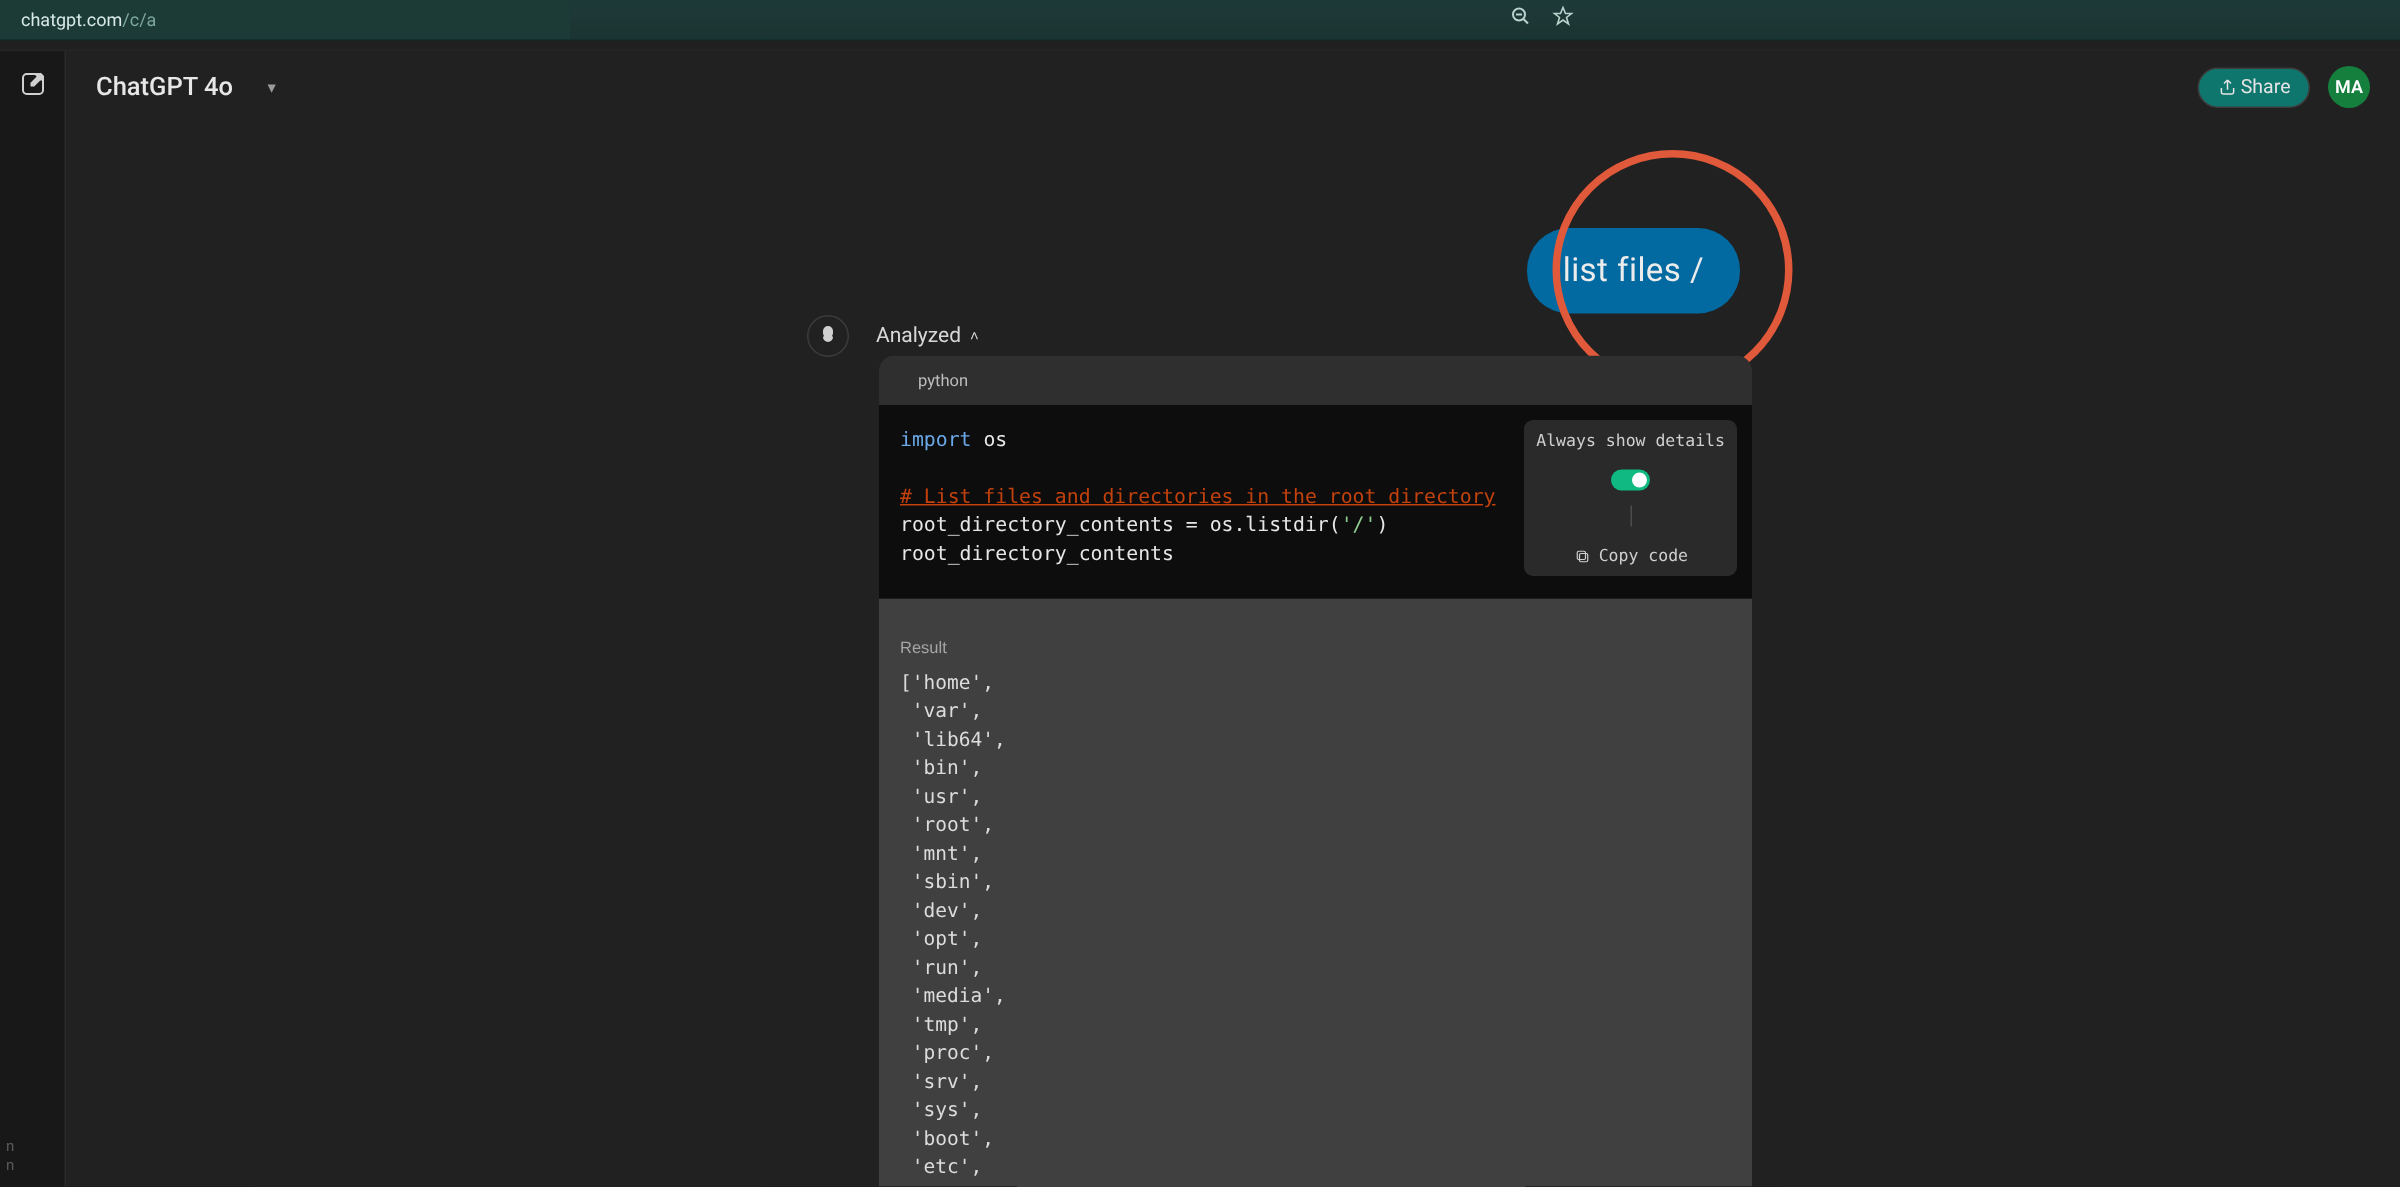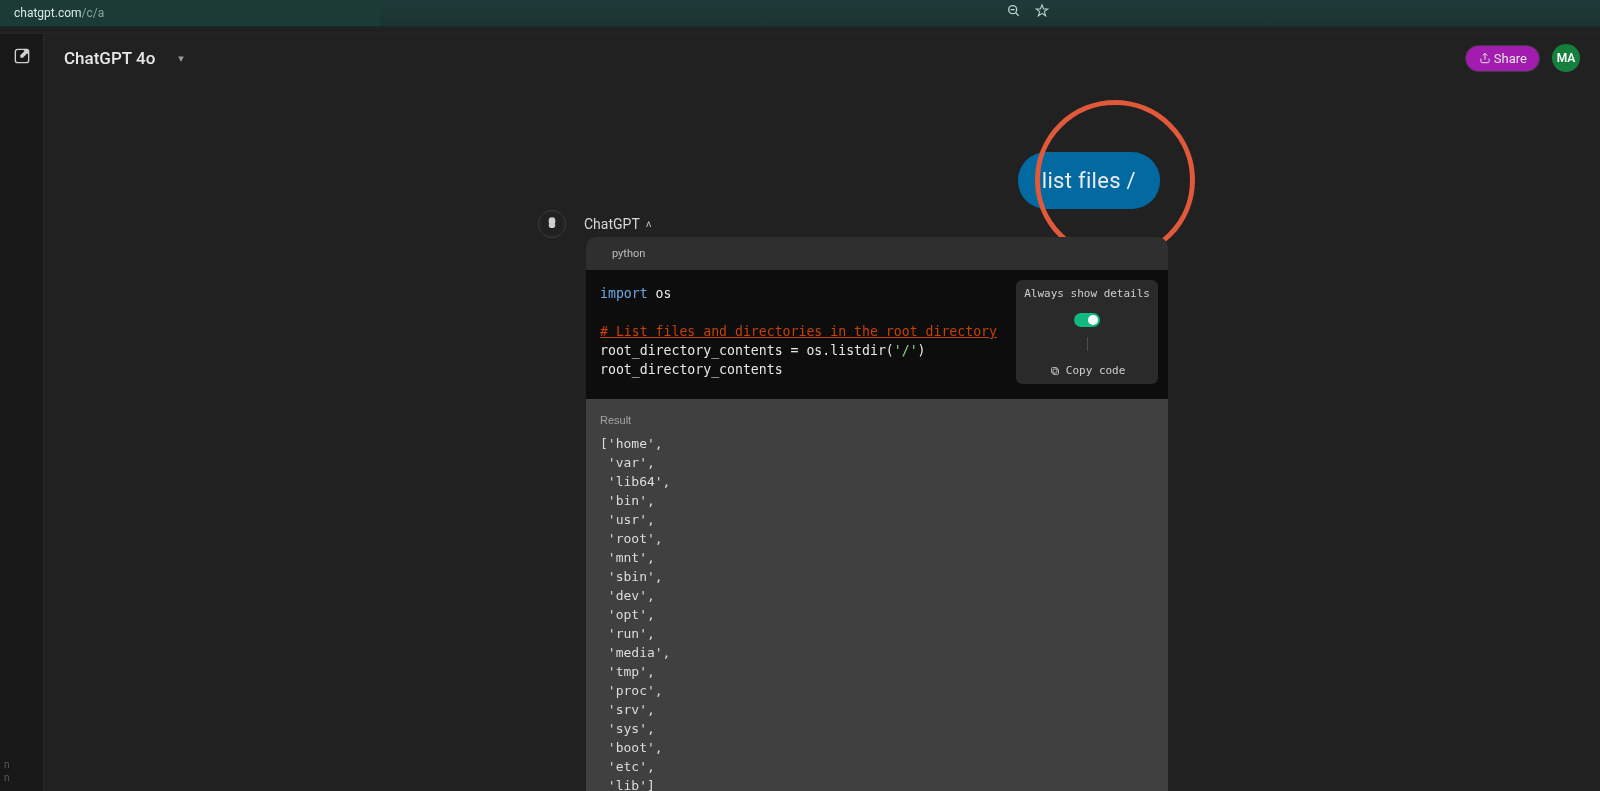--- a/index.html
+++ b/index.html
@@ -42,21 +42,21 @@
       display: flex; align-items: center; justify-content: space-between;
       padding: 10px 20px; height: 48px;
     }
     .model-switch { display: flex; align-items: center; gap: 23px; color: #e7e7e7; font-size: 17px; font-weight: 500; cursor: pointer; }
     .model-switch .caret { font-size: 11px; color: #9a9a9a; }
 
     .top-right { display: flex; align-items: center; gap: 12px; }
     .share-btn {
       display: flex; align-items: center; gap: 2px; border: 1px solid #3d3d3d;
       border-radius: 18px; padding: 5px 12px; font-size: 13px; color: #e4e4e4; cursor: pointer;
-      background: #a21caf;
+      background: #0f766e;
     }
     .share-btn svg { width: 14px; height: 14px; stroke: #e4e4e4; fill: none; stroke-width: 1.7; }
     .avatar { width: 28px; height: 28px; border-radius: 50%; background: #15803d; color: #fff; font-size: 12px; font-weight: 600; display: flex; align-items: center; justify-content: center; cursor: pointer; }
 
     .content { flex: 1; position: relative; overflow: hidden; }
 
     
     .user-msg {
       position: absolute; top: 70px; right: 440px;
       background: #0369a1; color: #ececec; padding: 16px 24px;
@@ -86,21 +86,21 @@
     .divider { width: 1px; height: 14px; background: #4c4c4c; }
     .copy-btn { display: flex; align-items: center; gap: 5px; font-size: 11px; color: #cfcfcf; cursor: pointer; }
     .copy-btn svg { width: 12px; height: 12px; stroke: #cfcfcf; fill: none; stroke-width: 1.6; }
 
     .t-blue { color: #6aa8e8; }
     .t-white { color: #e7e7e7; }
     .t-comment { color: #c2410c; text-decoration: underline; }
     .t-green { color: #8fce8f; }
 
     .result-panel { background: #404040; padding: 12px 14px 16px; font-family: "SFMono-Regular", Menlo, Consolas, monospace; font-size: 13px; line-height: 19px; color: #dcdcdc; border-radius: 0 0 10px 10px; }
-    .result-label { font-size: 11px; color: #a5a5a5; margin-bottom: 4px; font-family: -apple-system, sans-serif; }
+    .result-label { font-size: 11px; color: #a5a5a5; margin-bottom: 4px; font-family: -apple-system, sans-serif; margin-top: 12px; }
 
     pre { white-space: pre; }
   </style>
 </head>
 <body>
 
 <div class="urlbar">
   <div class="urlbar-left">
     <span class="urlbar-input"><span class="host">chatgpt.com</span><span style="color:#7da79e;">/c/a</span></span>
   </div>
@@ -153,21 +153,21 @@
       <div class="user-msg">list files /</div>
       <div class="hl-circle"></div>
 
       <div class="asst-row">
         <div class="asst-icon">
           <svg viewBox="0 0 24 24">
               <path d="M12 2a5 5 0 0 1 5 5v2a5 5 0 0 1-1 3l1 1a5 5 0 0 1-5 5 5 5 0 0 1-5-5l1-1a5 5 0 0 1-1-3V7a5 5 0 0 1 5-5z"></path>
             </svg>
         </div>
         <div class="analyzed-btn">
-          <span>ChatGPT</span>
+          <span>Analyzed</span>
           <span class="caret">˄</span>
         </div>
       </div>
 
       <div class="code-panel">
         <div class="code-head">python</div>
         <div class="code-body">
           <div class="code-actions">
             <span>Always show details</span>
             <div class="toggle"></div>

